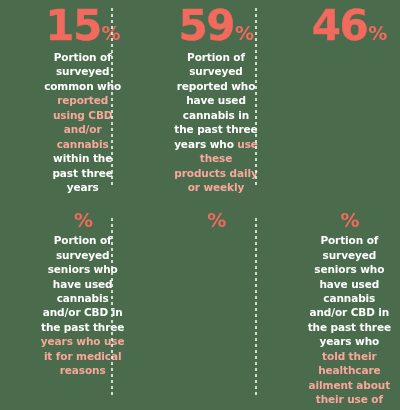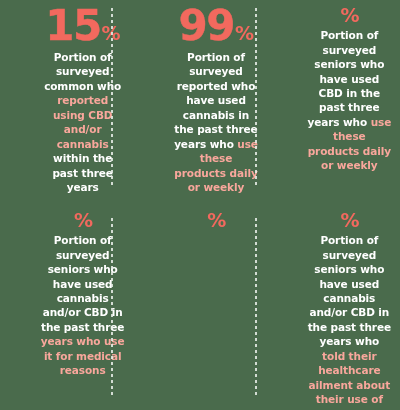--- a/index.html
+++ b/index.html
@@ -114,31 +114,31 @@
     <div class="stat-cell">
       <div class="stat-figure">
         <span class="stat-number">15</span>
           <span class="stat-percent">%</span>
       </div>
       <p class="stat-caption"><span>Portion of surveyed common who </span><span class="hl">reported using CBD and/or cannabis</span><span> within the past three years</span></p>
     </div>
 
     <div class="stat-cell">
       <div class="stat-figure">
-        <span class="stat-number">99</span>
+        <span class="stat-number">59</span>
           <span class="stat-percent">%</span>
       </div>
       <p class="stat-caption"><span>Portion of surveyed reported who have used cannabis in the past three years who </span><span class="hl">use these products daily or weekly</span><span></span></p>
     </div>
 
     <div class="stat-cell">
       <div class="stat-figure">
+        <span class="stat-number">46</span>
           <span class="stat-percent">%</span>
       </div>
-      <p class="stat-caption"><span>Portion of surveyed seniors who have used CBD in the past three years who </span><span class="hl">use these products daily or weekly</span><span></span></p>
     </div>
 
     <div class="stat-cell">
       <div class="stat-figure">
           <span class="stat-percent">%</span>
       </div>
       <p class="stat-caption"><span>Portion of surveyed seniors who have used cannabis and/or CBD in the past three </span><span class="hl">years who use it for medical reasons</span><span></span></p>
     </div>
 
     <div class="stat-cell">

